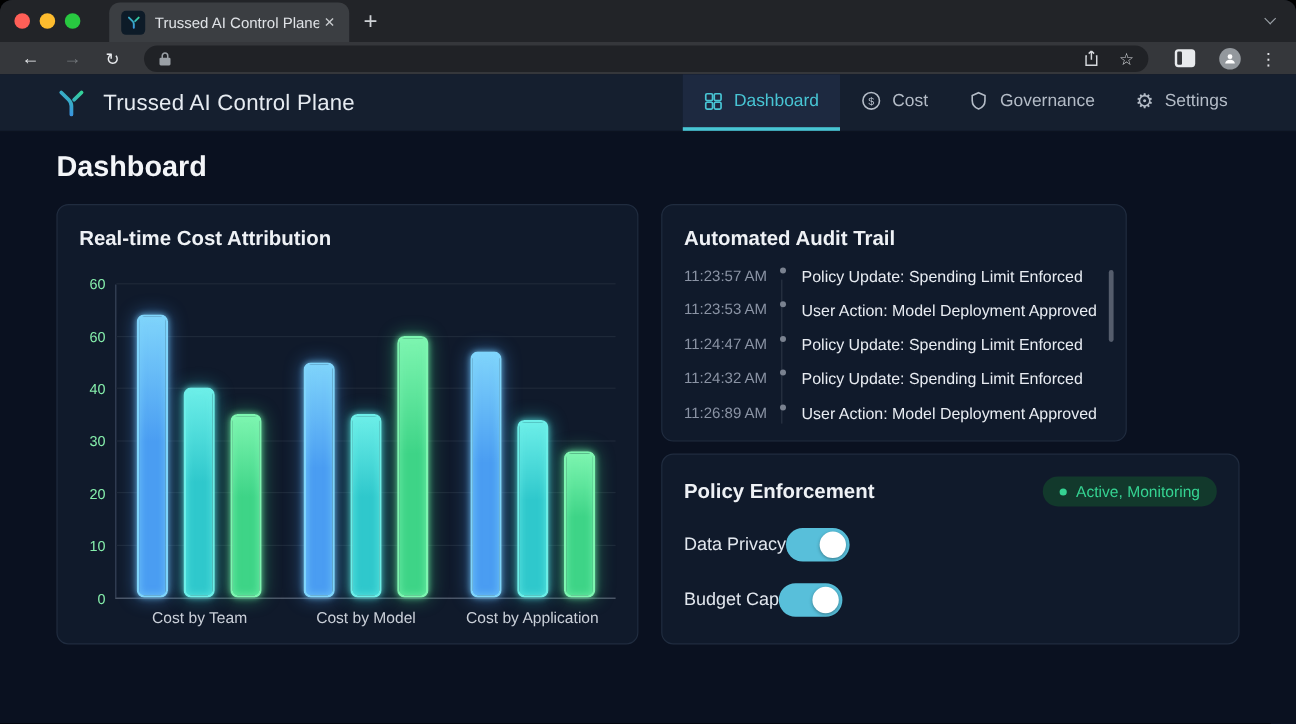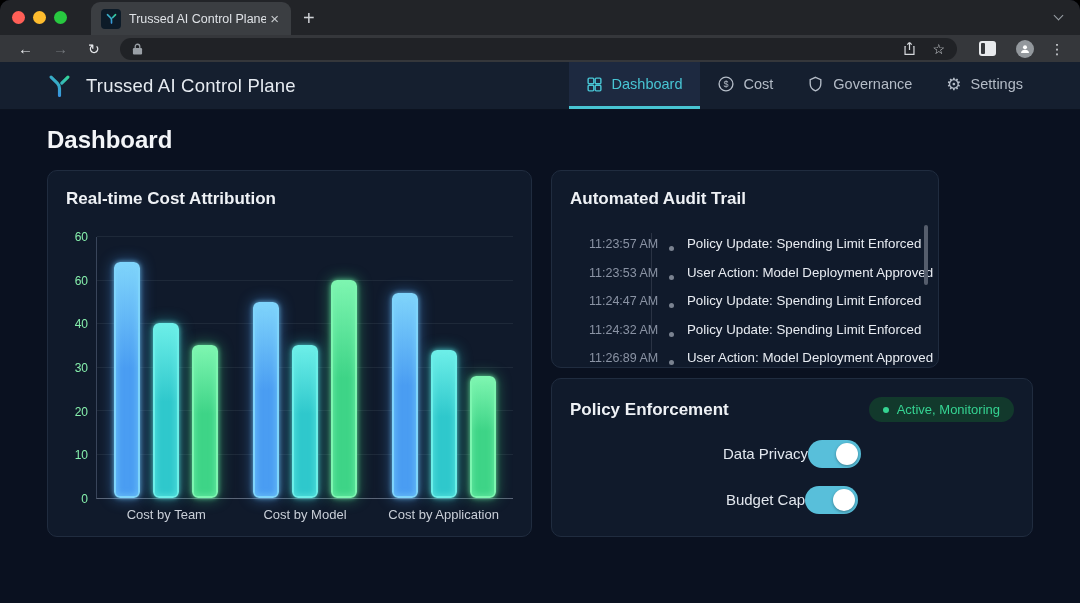--- a/index.html
+++ b/index.html
@@ -60,32 +60,32 @@
   .plotwrap{flex:1;position:relative;text-align:right;}
   .plot{position:relative;height:262px;border-left:1px solid #39455a;border-bottom:1.5px solid #5a6577;display:flex;justify-content:space-around;align-items:flex-end;}
   .gridline{position:absolute;left:0;right:0;height:1px;background:#1e2939;}
   .bar-group{display:flex;gap:13px;align-items:flex-end;height:100%;position:relative;z-index:1;}
   .bar{width:26px;border-radius:6px;}
   .xlabel{position:absolute;top:100%;left:50%;transform:translateX(-50%);margin-top:9px;white-space:nowrap;font-size:13px;color:#c9cfd8;}
 
   
   .audit-list{margin-top:14px;position:relative;}
   .audit-line{position:absolute;left:81px;top:10px;bottom:12px;width:1px;background:#2a3344;}
-  .audit-row{display:flex;align-items:flex-end;height:28.4px;position:relative;margin-left:19px;}
+  .audit-row{display:flex;align-items:flex-start;height:28.4px;position:relative;}
   .audit-time{width:74px;flex:none;font-size:12.5px;color:#8a93a4;}
   .audit-dot-cell{width:16px;flex:none;display:flex;justify-content:center;}
   .audit-dot{width:5px;height:5px;border-radius:50%;background:#7a8290;}
   .audit-text{font-size:13.3px;color:#e8ecf2;margin-left:8px;white-space:nowrap;}
   .audit-scrollbar{position:absolute;right:10px;top:54px;width:4px;height:60px;border-radius:2px;background:#555d6c;}
 
   
   .policy-head{display:flex;align-items:center;justify-content:space-between;}
   .badge{display:flex;align-items:center;gap:8px;height:25px;padding:0 14px;border-radius:13px;font-size:13px;}
   .badge-dot{width:6px;height:6px;border-radius:50%;}
-  .policy-row{display:flex;align-items:center;justify-content:center;margin-top:17px;height:29px;}
+  .policy-row{display:flex;align-items:center;justify-content:flex-start;margin-top:17px;height:29px;}
   .policy-label{font-size:15px;color:#e2e7ee;}
   .toggle{width:53px;height:28px;border-radius:14px;position:relative;cursor:pointer;}
   .knob{position:absolute;top:3px;right:3px;width:22px;height:22px;border-radius:50%;background:#fff;box-shadow:0 1px 3px rgba(0,0,0,.35);}
 </style>
 </head>
 <body>
 
 <div class="window">
 
   <div class="tabstrip">

